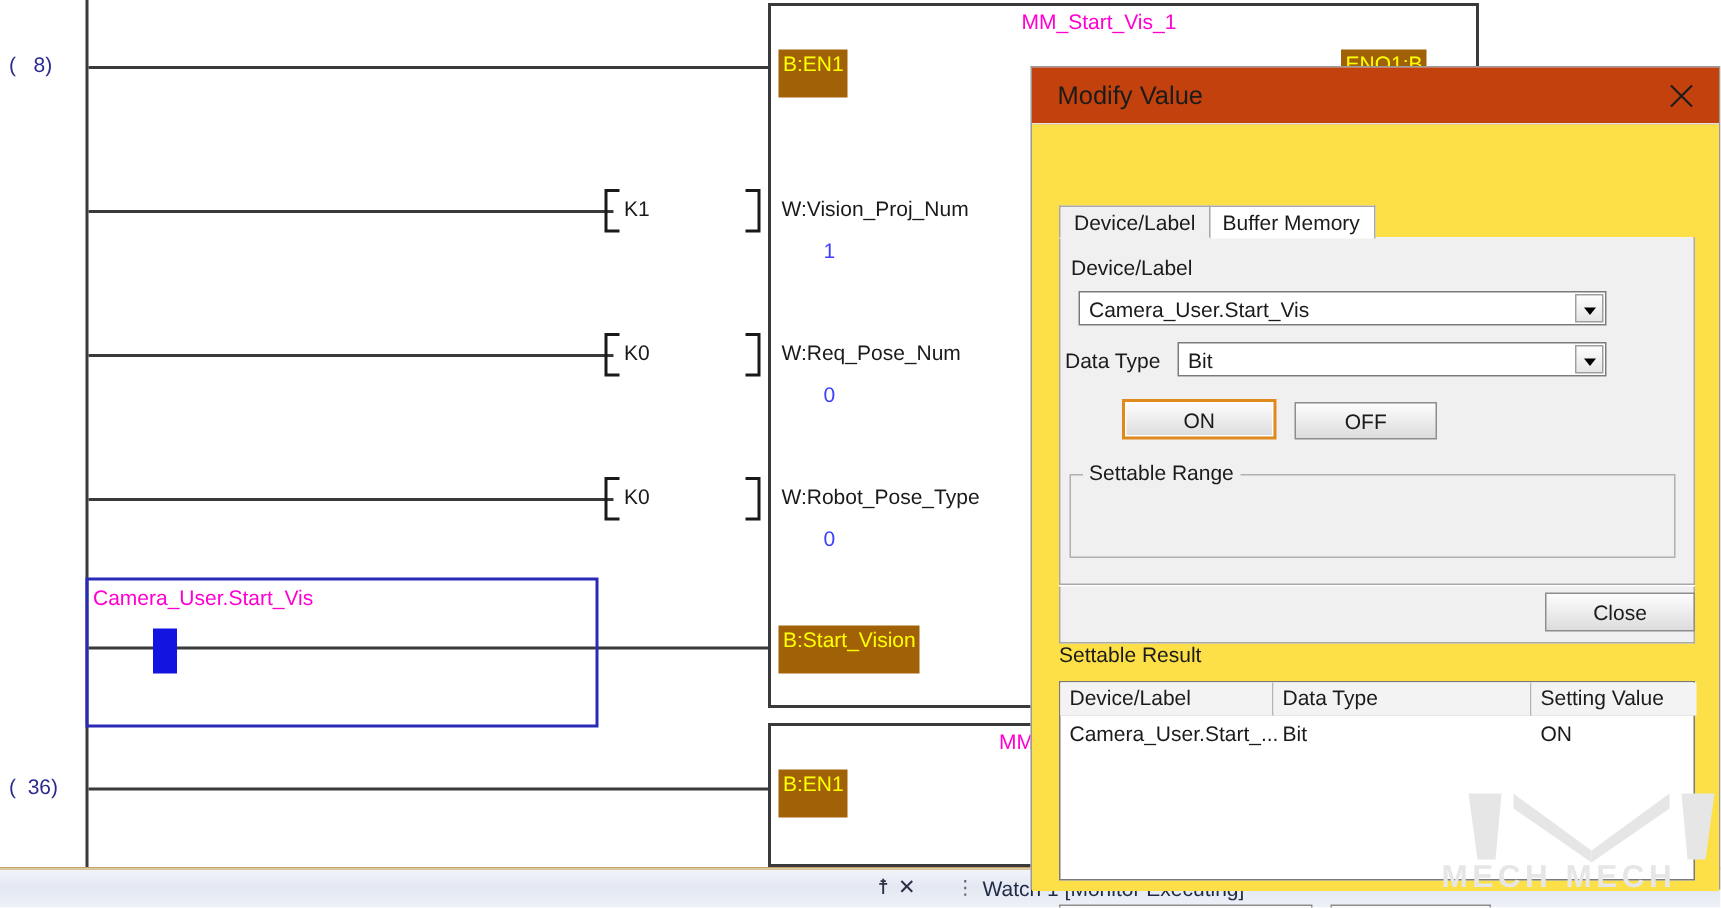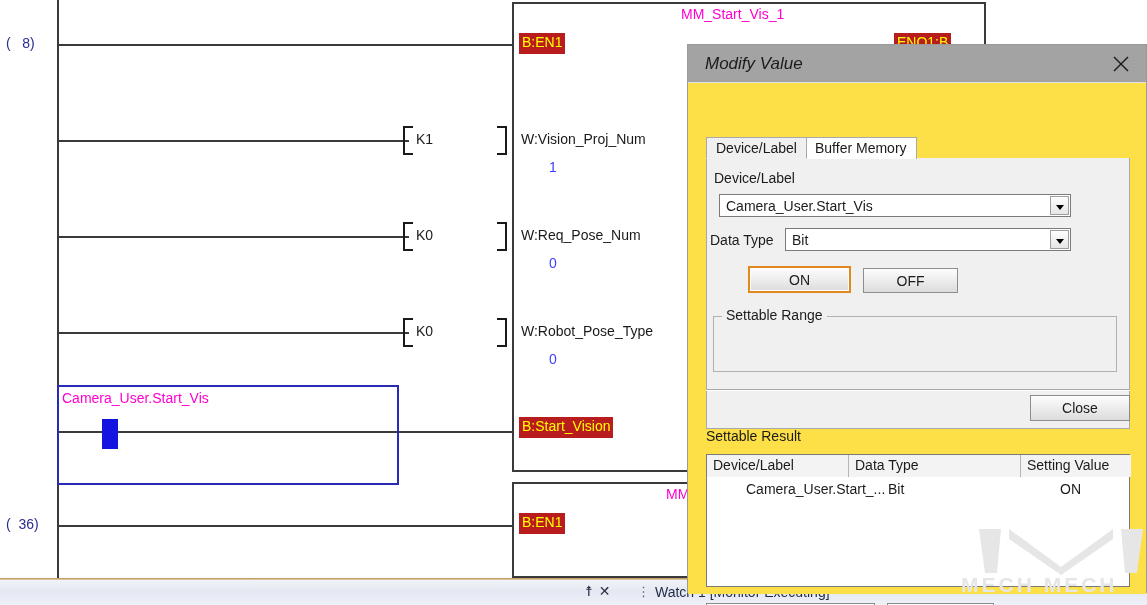--- a/index.html
+++ b/index.html
@@ -33,22 +33,22 @@
   .konst {
     position: absolute; color: #1a1a1a; font-size: 14px; white-space: nowrap;
   }
   .fb-box {
     position: absolute; background: #ffffff; border: 2px solid #3a3a3a;
   }
   .fb-title {
     position: absolute; color: #ff00d0; font-size: 14px; white-space: nowrap;
   }
   .pin-hl {
-    position: absolute; background: #b91c1c; color: #ffff00;
-    font-size: 14px; padding: 1px 3px 2px 3px; white-space: nowrap;
+    position: absolute; background: #a16207; color: #ffff00;
+    font-size: 14px; padding: 1px 3px 13px 3px; white-space: nowrap;
     line-height: 1.25;
   }
   .pin-plain {
     position: absolute; color: #1a1a1a; font-size: 14px; white-space: nowrap;
   }
   .pin-val {
     position: absolute; color: #4040ff; font-size: 14px; white-space: nowrap;
   }
   .sel-box {
     position: absolute; border: 2px solid #2a2ab8; background: transparent;
@@ -84,21 +84,21 @@
 
   
   #dialog {
     position: absolute; left: 687px; top: 44px; width: 460px; height: 549px;
     background: #f0f0f0;
     border: 1px solid #9a9a9a;
     box-shadow: 0 0 0 1px #ffffff inset;
   }
   .dlg-title-bar {
     position: absolute; left: 0; top: 0; width: 100%; height: 38px;
-    background: #a3a3a3; border-bottom: 1px solid #e2e2e2; font-style: italic;
+    background: #c2410c; border-bottom: 1px solid #e2e2e2;
   }
   .dlg-title {
     position: absolute; left: 17px; top: 9px;
     font-size: 17px; color: #1b1b1b; white-space: nowrap;
   }
   .dlg-close {
     position: absolute; right: 10px; top: 6px; width: 30px; height: 26px;
     cursor: default;
   }
   .dlg-close svg { position:absolute; left:7px; top:5px; }
@@ -170,21 +170,21 @@
     position:absolute; background:#ffffff; border:1px solid #7a7a7a;
   }
   .lhead { position:absolute; left:0; top:0; width:100%; height:22px; background:#f3f3f3;
            border-bottom:1px solid #b5b5b5; }
   .lhcell {
     position:absolute; top:0; height:22px; font-size:14px; color:#1b1b1b;
     padding:2px 0 0 6px; border-right:1px solid #b5b5b5; white-space:nowrap;
     background:#f3f3f3;
   }
   .lcell {
-    position:absolute; font-size:14px; color:#1b1b1b; white-space:nowrap;margin-left:33px;
+    position:absolute; font-size:14px; color:#1b1b1b; white-space:nowrap;
   }
 
   
   #watermark {
     position:absolute; right: 4px; bottom: 6px; width: 190px; height: 76px;
     opacity: 1; pointer-events:none;
   }
   #watermark .wm-text {
     position:absolute; left:8px; bottom:2px; font-size:21px; letter-spacing:3px;
     color:#e6e6e6; font-weight:bold; white-space:nowrap;

